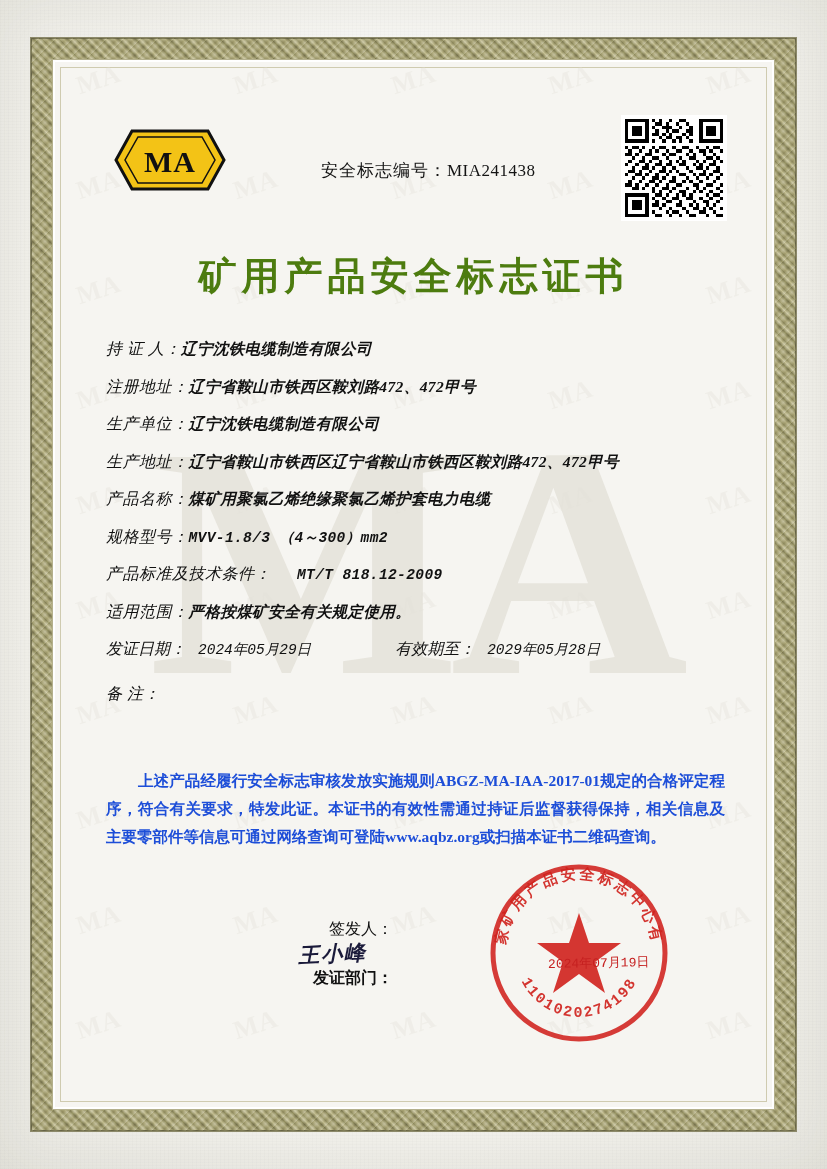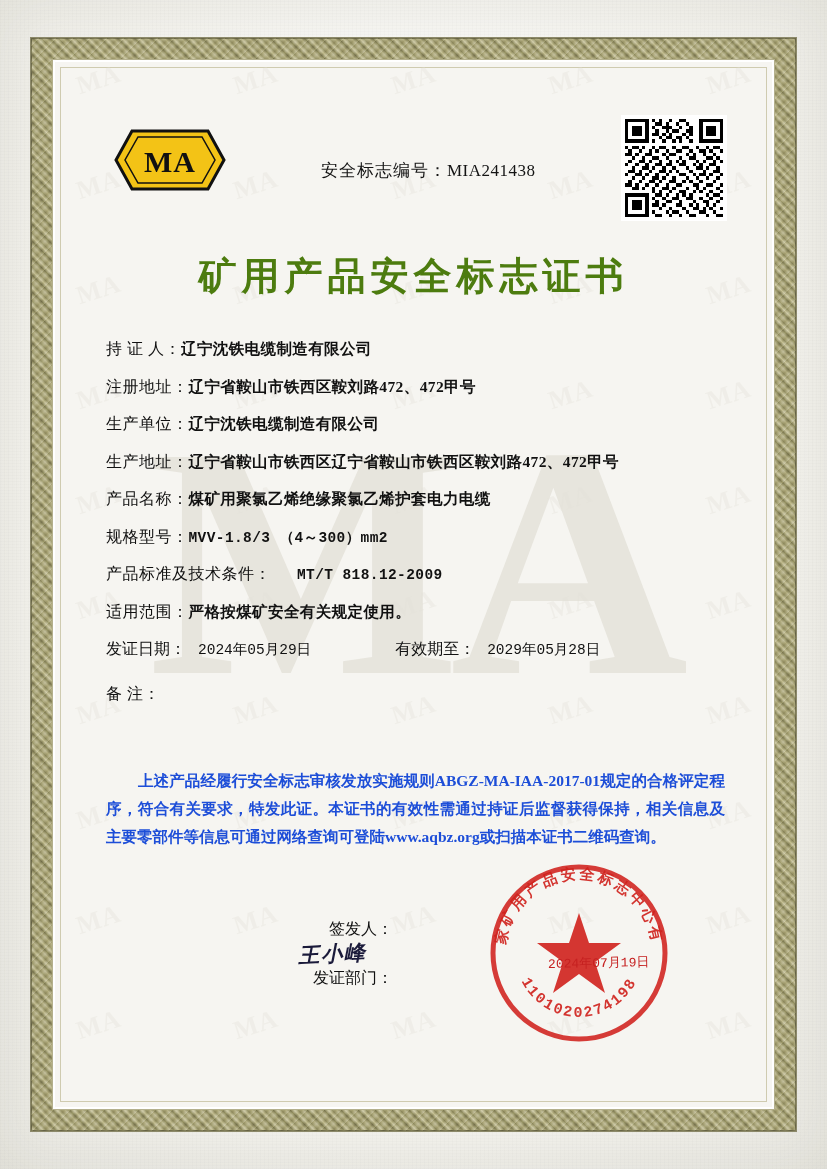--- a/index.html
+++ b/index.html
@@ -163,20 +163,21 @@
     left: 46px;
     right: 40px;
     top: 272px;
   }
   .row {
     display: flex;
     align-items: baseline;
     margin-bottom: 16.5px;
     font-family: "Liberation Serif", serif;
     color: #111;
+    font-style: italic;
   }
   .lbl {
     font-size: 16px;
     white-space: nowrap;
     letter-spacing: 0.5px;
   }
   .val {
     font-size: 15.5px;
     font-weight: bold;
     letter-spacing: 0.4px;
@@ -239,21 +240,21 @@
     font-family: "Liberation Serif", serif;
     font-size: 21px;
     color: #1a1a3a;
     margin: 0 26px 0 8px;
     font-style: italic;
     font-weight: bold;
     letter-spacing: 2px;
     transform: rotate(-3deg);
     display: inline-block;
   }
-  .dept-lbl { margin-left: 14px; }
+  .dept-lbl { margin-left: 14px; font-weight: bold; }
 
   
   .seal {
     position: absolute;
     right: 92px;
     top: 790px;
     width: 192px;
     height: 192px;
   }
   .seal-date {

